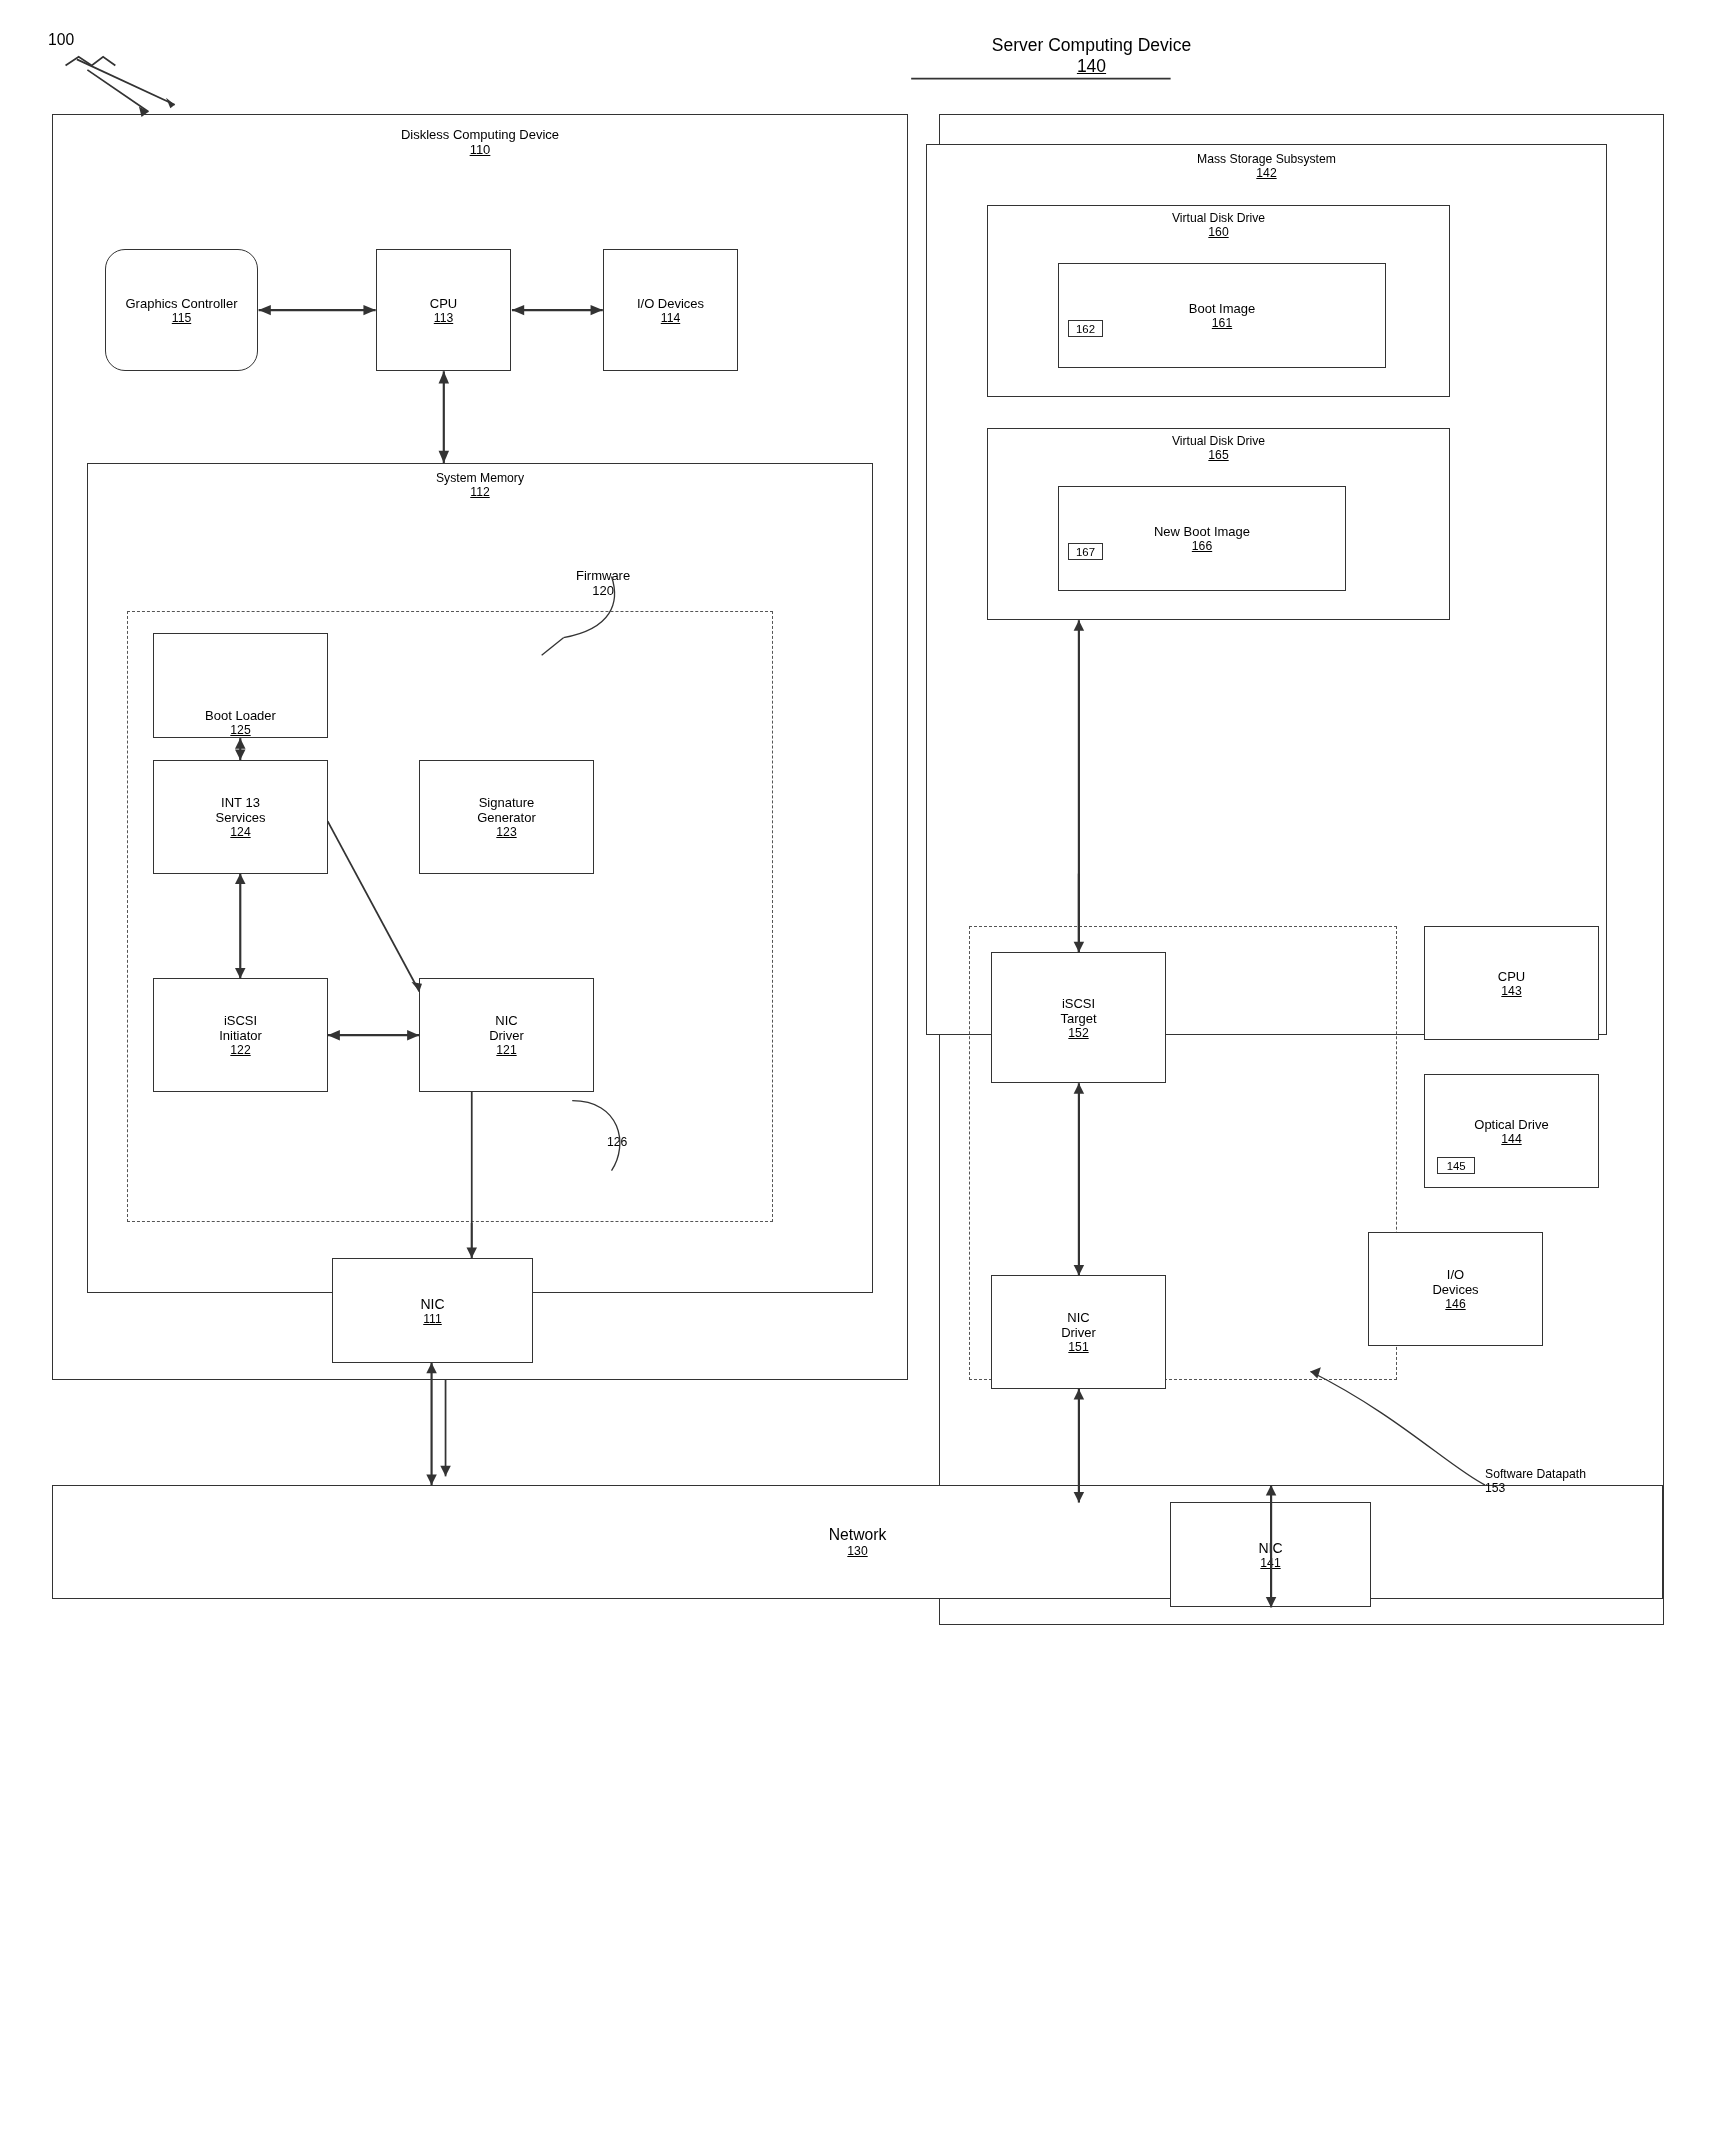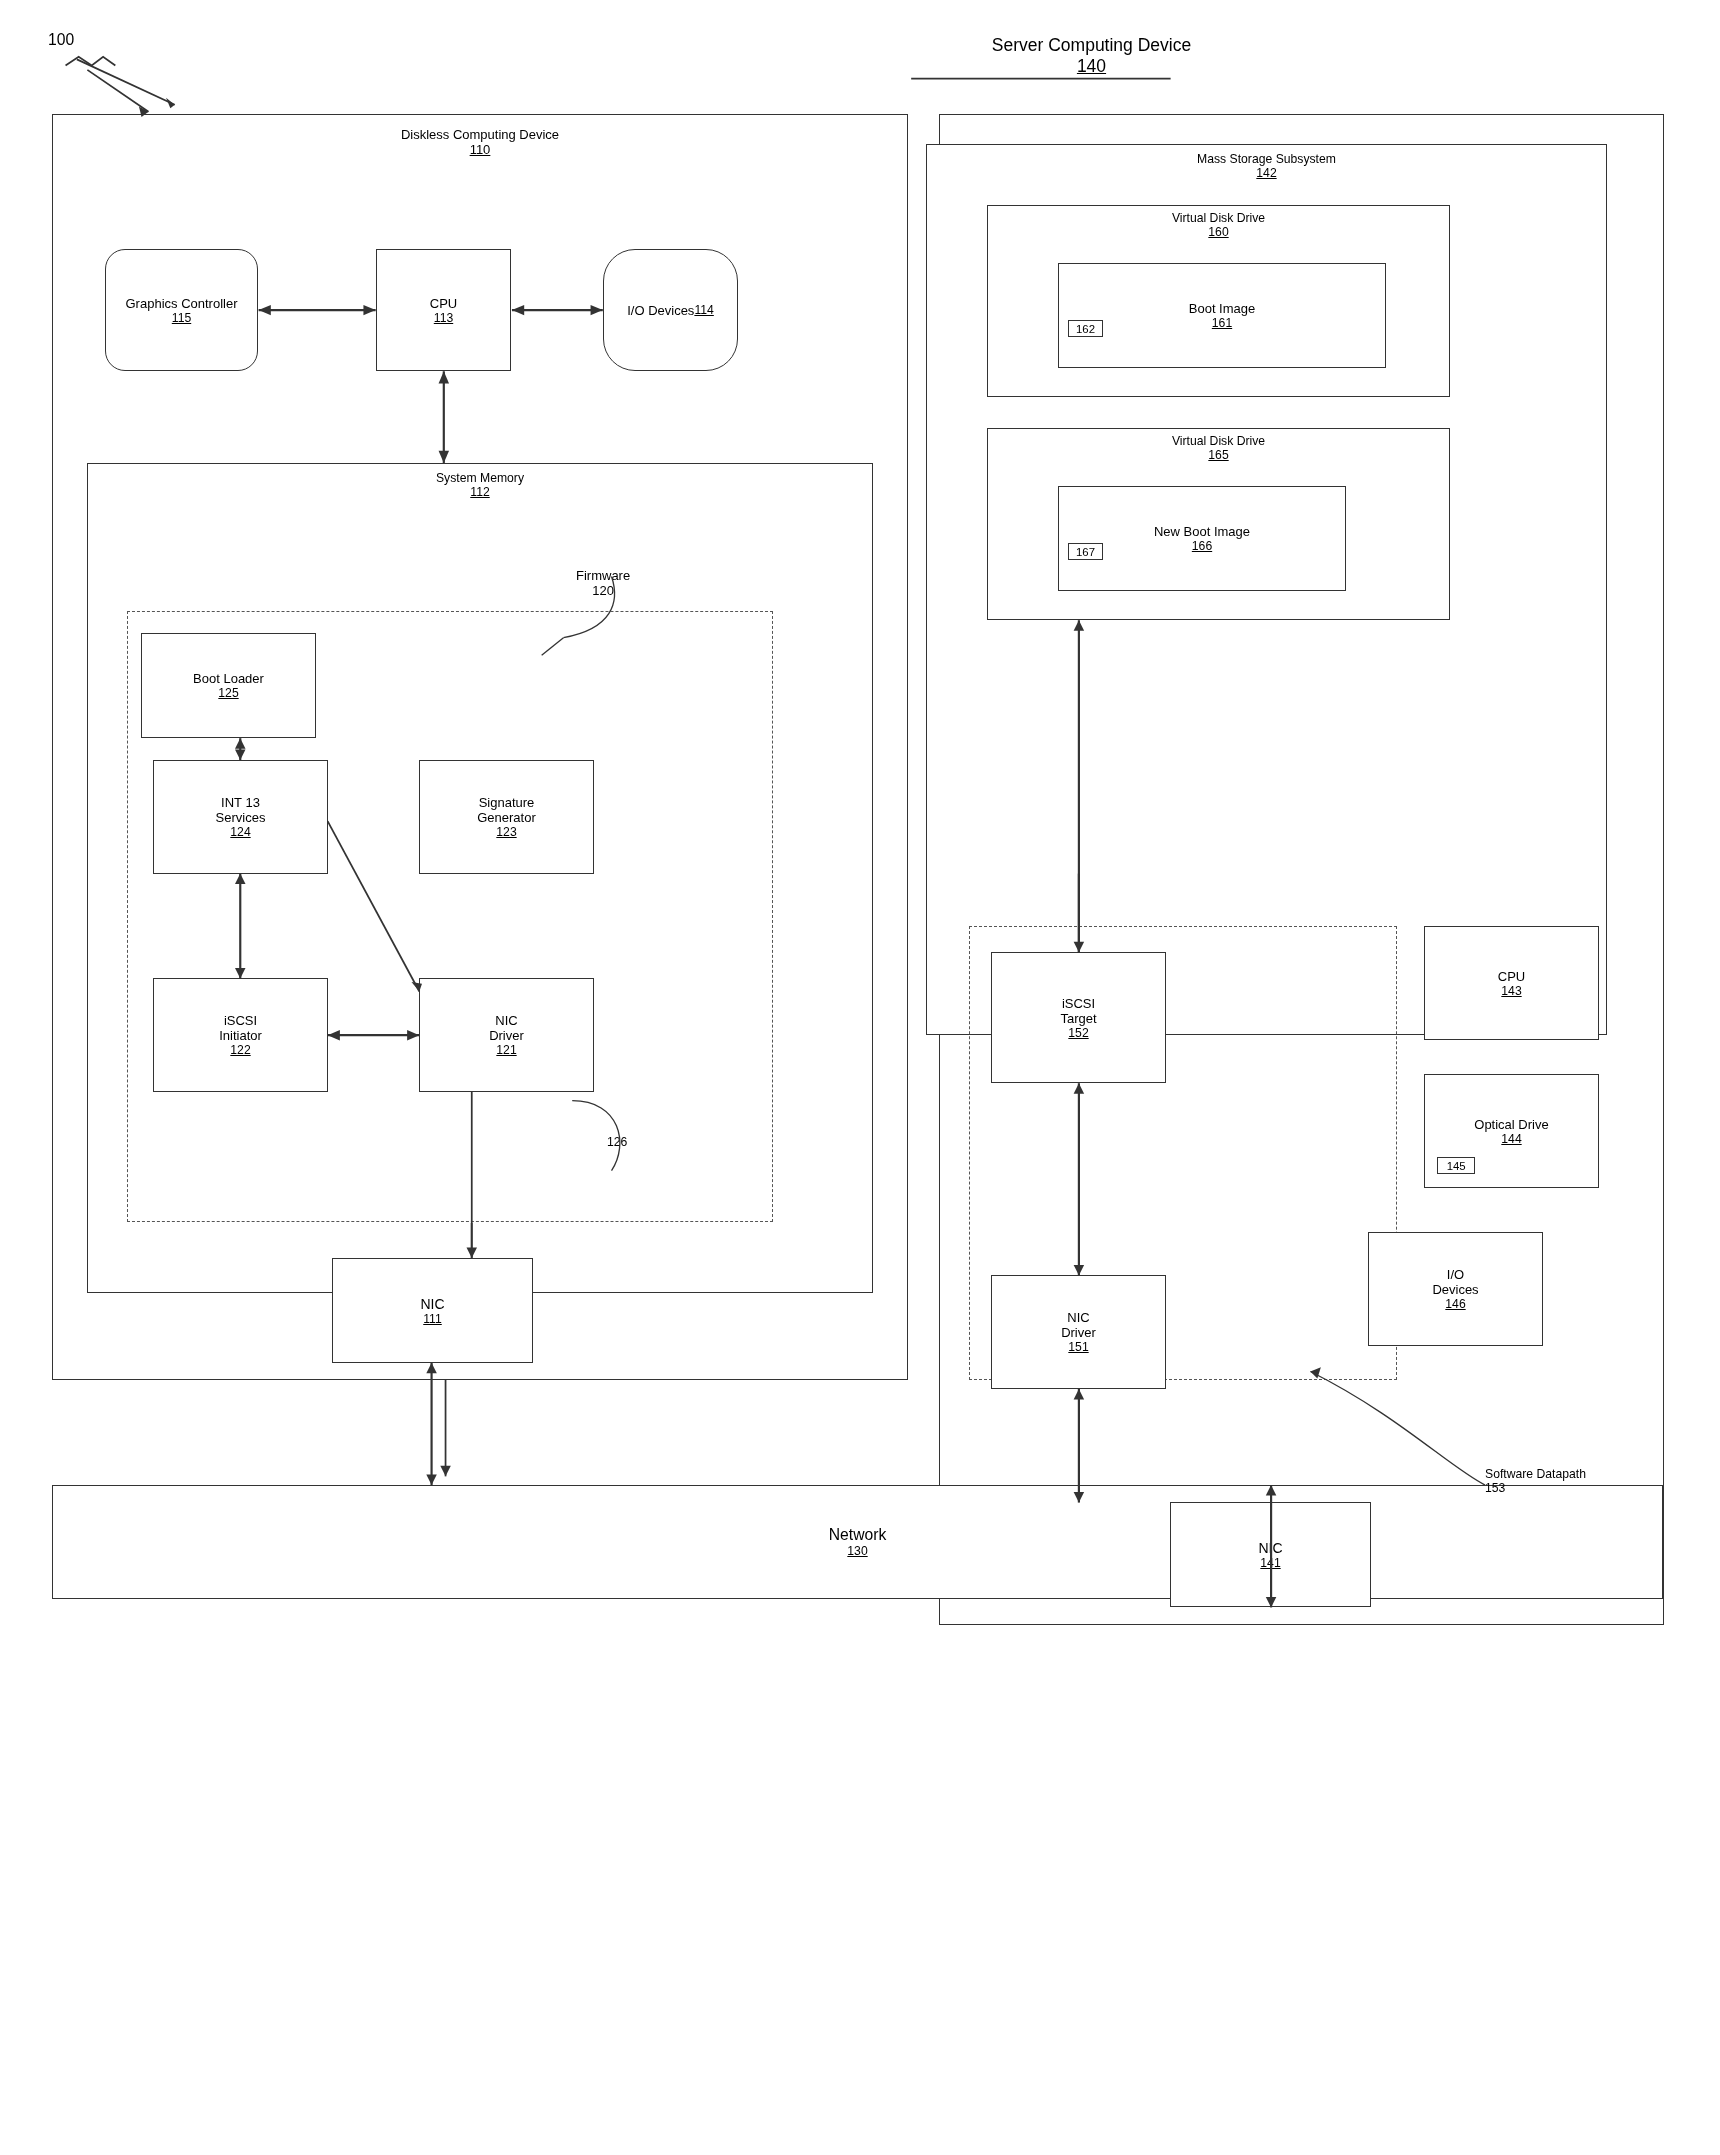--- a/index.html
+++ b/index.html
@@ -143,42 +143,42 @@
 Controller</span>
     </div>
     <div class="label-underline">115</div>
   </div>
 
   <div class="box" style="left:376px;top:249px;width:135px;height:122px;display:flex;flex-direction:column;align-items:center;justify-content:center;">
     <div style="font-size:13px;">CPU</div>
     <div class="label-underline">113</div>
   </div>
 
-  <div class="box" style="left:603px;top:249px;width:135px;height:122px;display:flex;align-items:center;justify-content:center;border-radius:32px;">
+  <div class="box" style="left:603px;top:249px;width:135px;height:122px;display:flex;flex-direction:column;justify-content:center;">
     <div style="font-size:13px;text-align:center;">I/O
 Devices</div>
     <div class="label-underline">114</div>
   </div>
 
   <div class="box" style="left:87px;top:463px;width:786px;height:830px;">
     <div style="position:absolute;top:7px;left:0;right:0;text-align:center;">
       <span>System Memory</span><br>
       <span class="label-underline">112</span>
     </div>
   </div>
 
   <div style="position:absolute;top:568px;left:576px;font-size:13px;text-align:center;">
     <span>Firmware</span><br>
     <span>120</span>
   </div>
 
   <div class="dashed-box" style="left:127px;top:611px;width:646px;height:611px;">
   </div>
 
-  <div class="box" style="left:141px;top:633px;width:175px;height:105px;display:flex;flex-direction:column;align-items:center;justify-content:center;">
+  <div class="box" style="left:153px;top:633px;width:175px;height:105px;display:flex;flex-direction:column;align-items:center;justify-content:flex-end;">
     <div style="font-size:13px;">Boot Loader</div>
     <div class="label-underline">125</div>
   </div>
 
   <div class="box" style="left:153px;top:760px;width:175px;height:114px;display:flex;flex-direction:column;align-items:center;justify-content:center;">
     <div style="font-size:13px;text-align:center;">INT 13<br>Services</div>
     <div class="label-underline">124</div>
   </div>
 
   <div class="box" style="left:419px;top:760px;width:175px;height:114px;display:flex;flex-direction:column;align-items:center;justify-content:center;">

